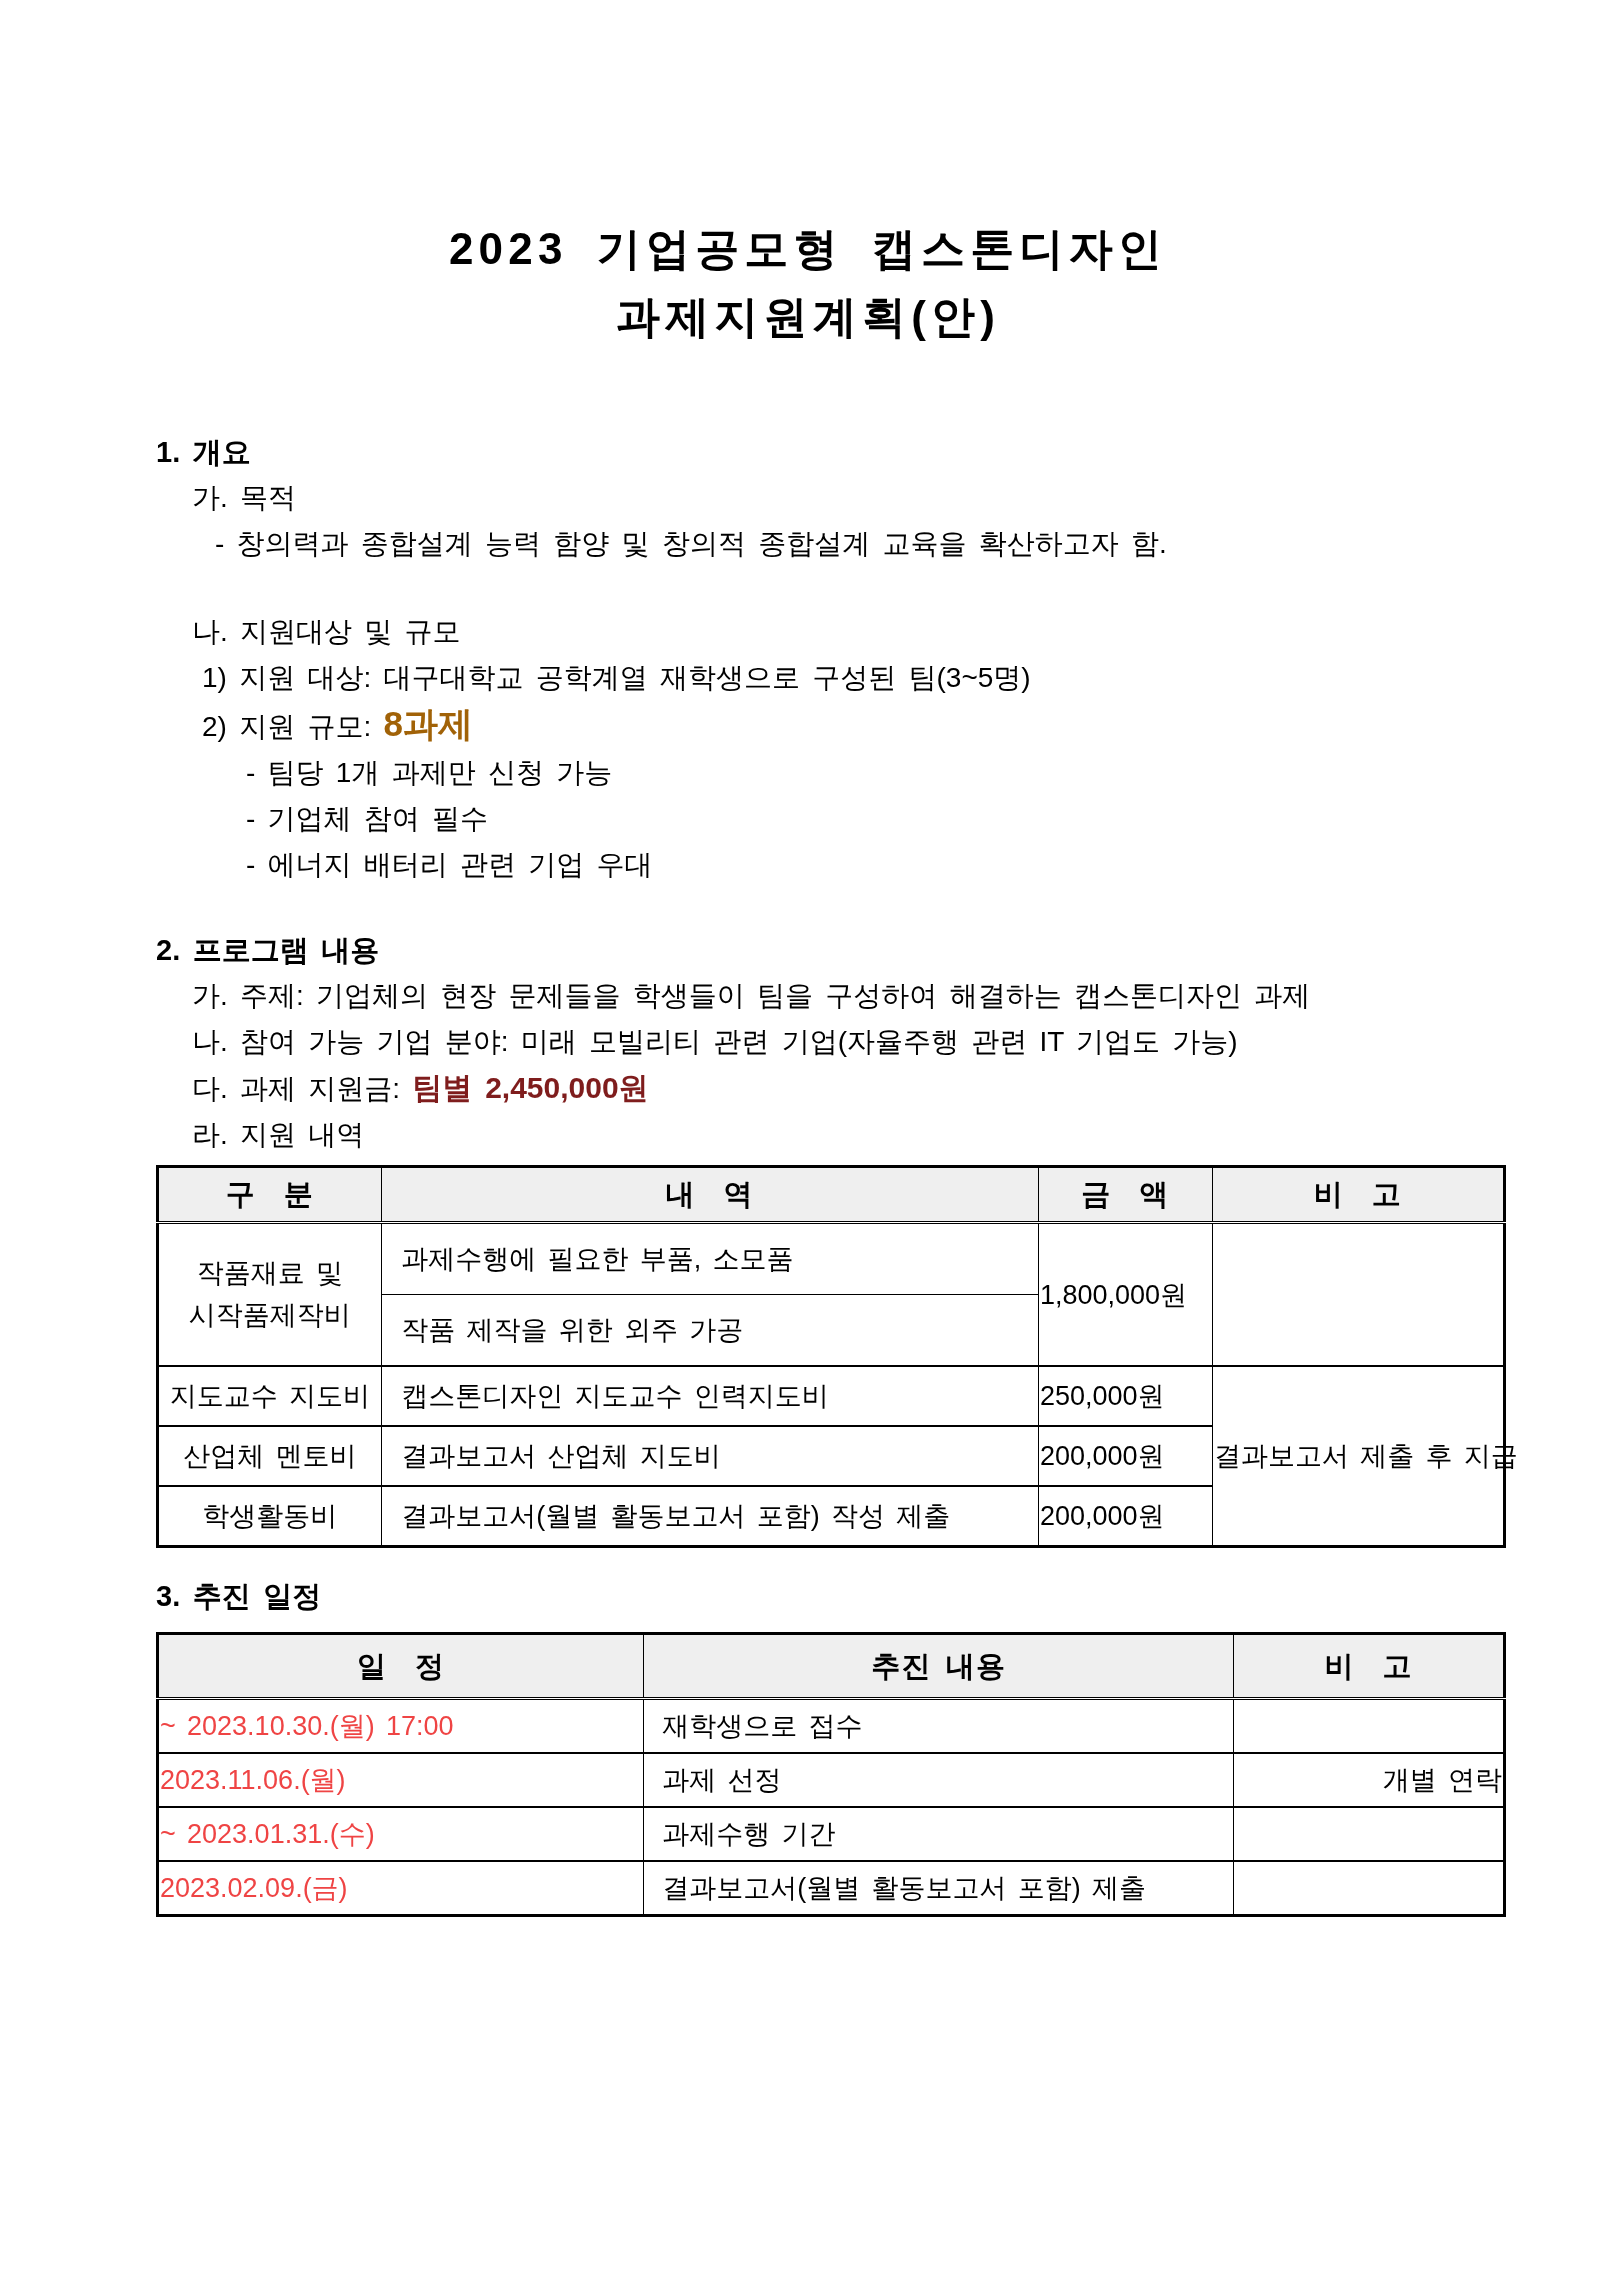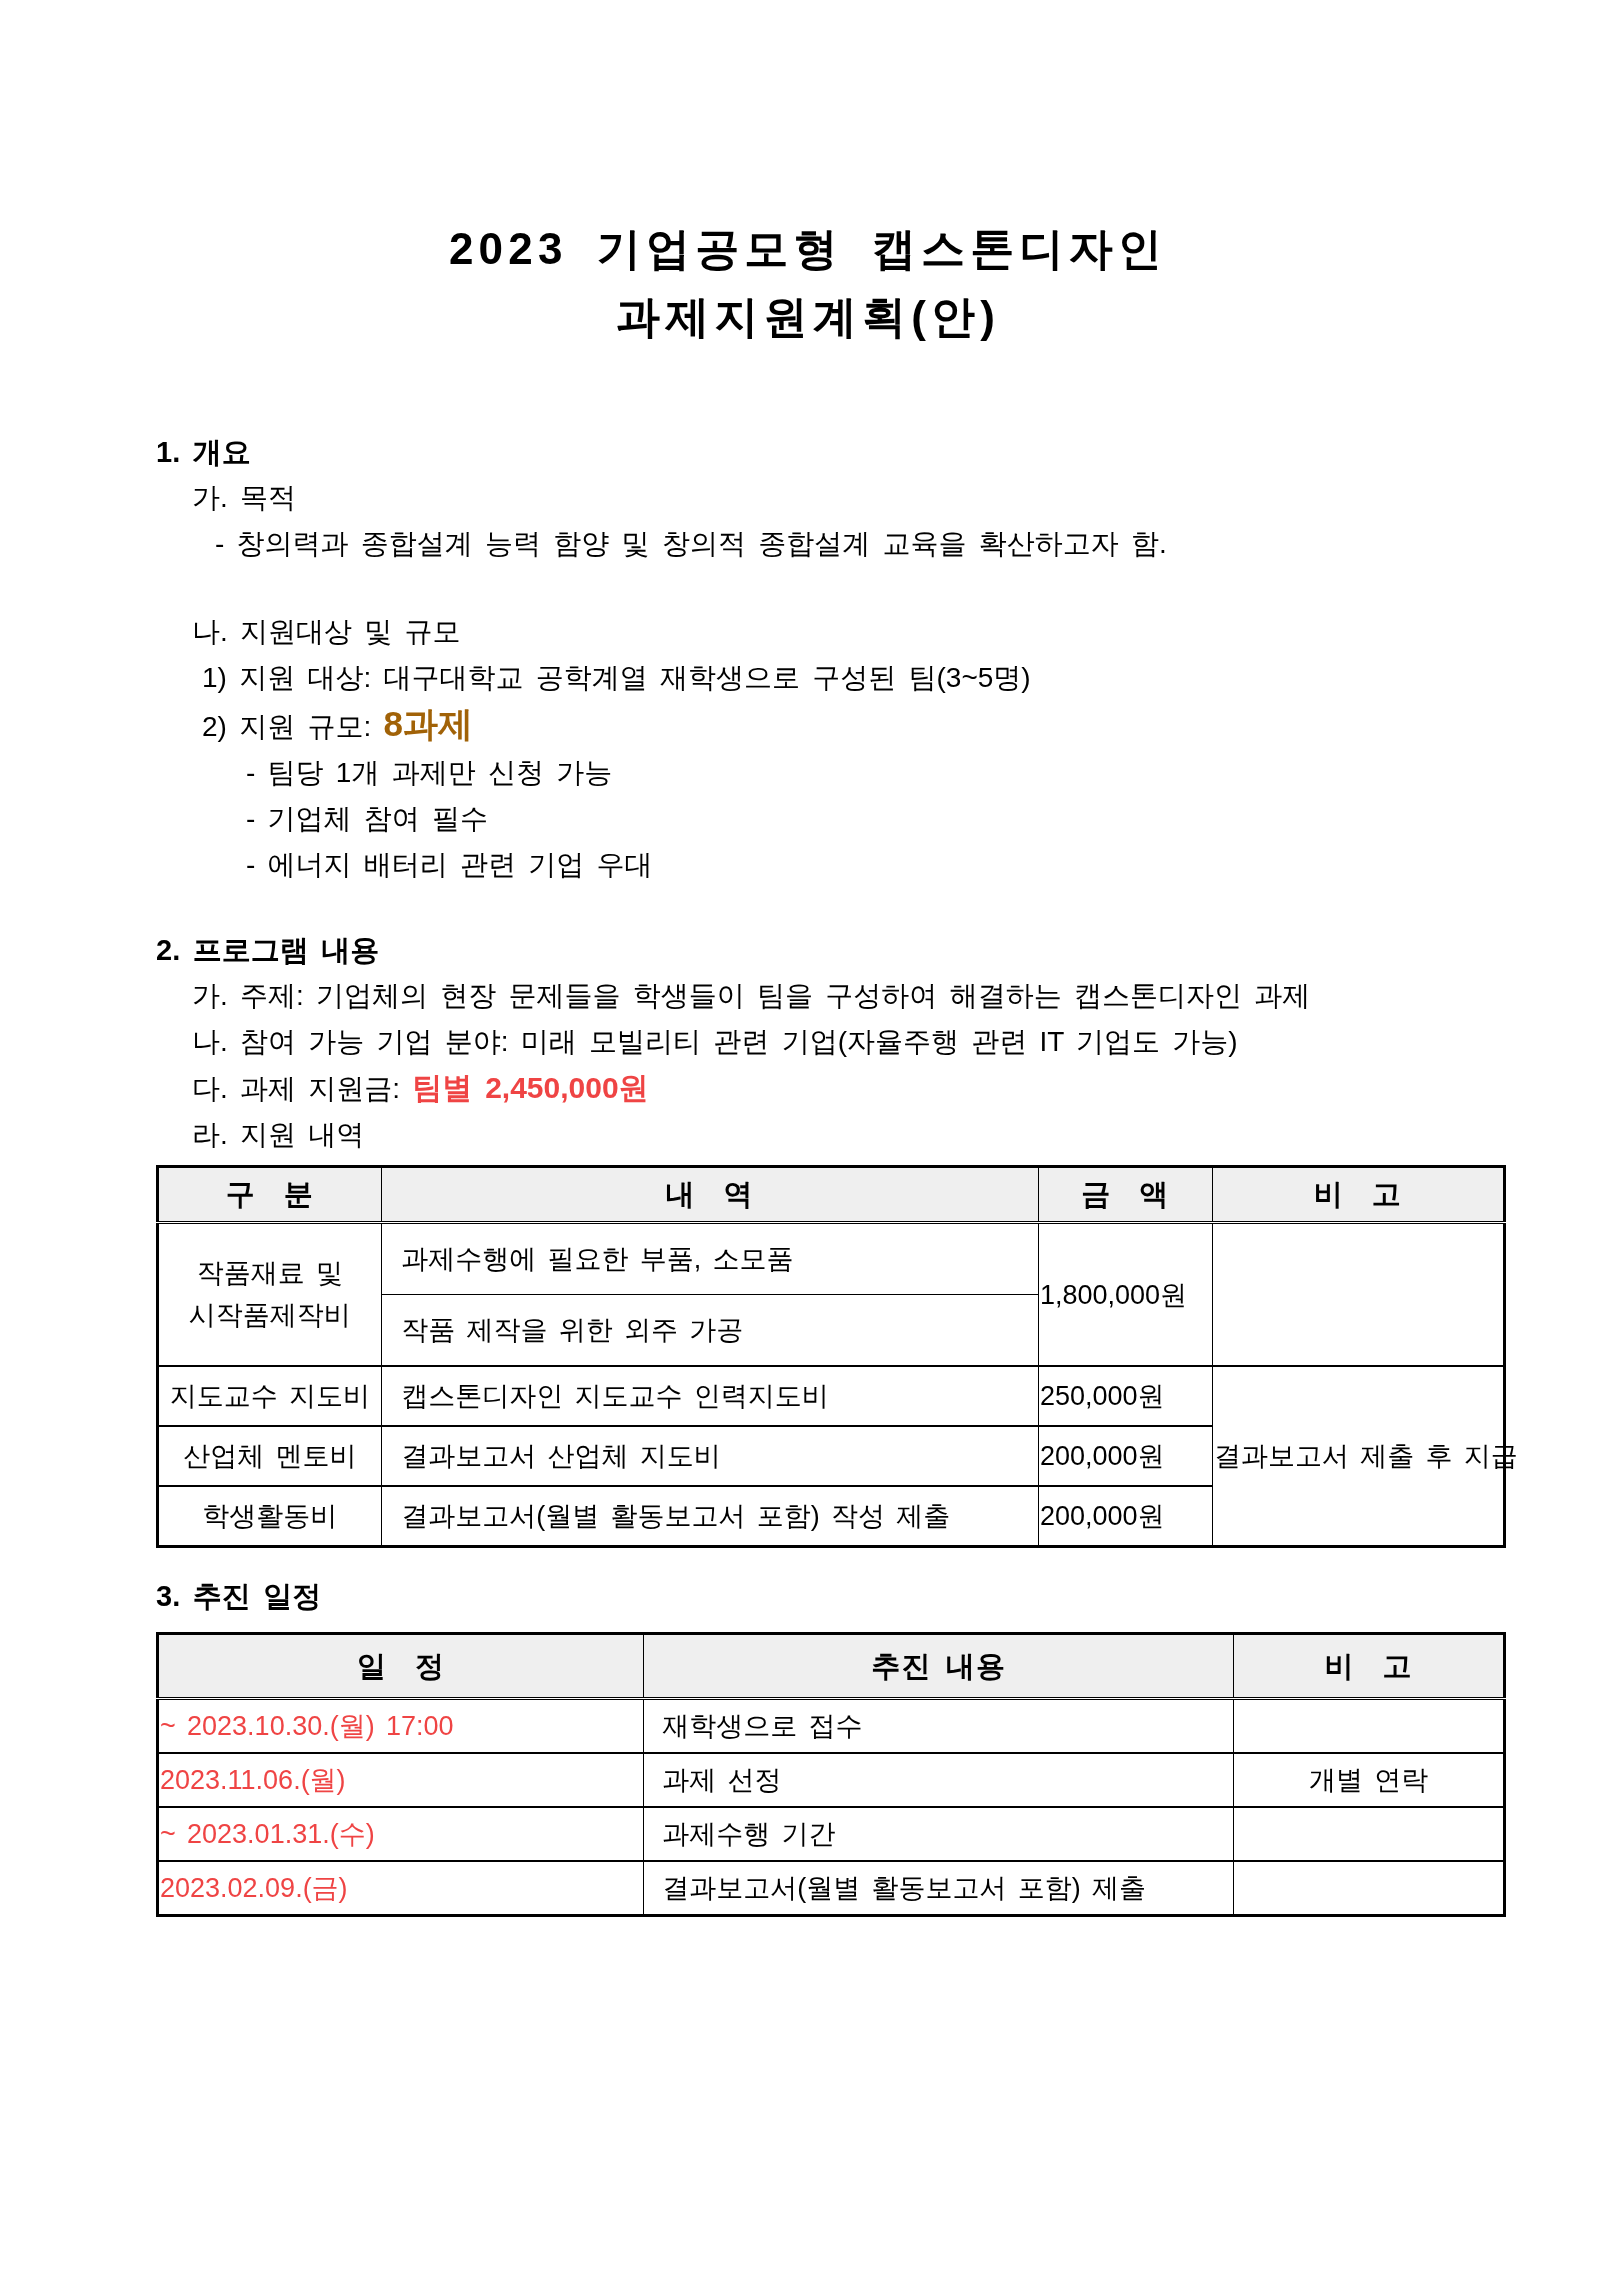--- a/index.html
+++ b/index.html
@@ -39,21 +39,21 @@
   .l2 { padding-left: 46px; }   
   .l3 { padding-left: 59px; }   
   .l4 { padding-left: 90px; }  
 
   .mt-title-gap { margin-top: 78px; }
   .mt-blank     { margin-top: 42px; }
   .mt-section   { margin-top: 39px; }
   .mt-schedule  { margin-top: 25px; }
 
   .highlight-red  { color: #a16207; font-weight: bold; font-size: 35px; line-height: 46px; }
-  .highlight-blue { color: #ef4444; font-weight: bold; font-size: 30px; }
+  .highlight-blue { color: #7f1d1d; font-weight: bold; font-size: 30px; }
 
   
   table {
     border-collapse: collapse;
     width: 100%;
     table-layout: fixed;
   }
   .tbl { border: 3.3px solid #000; }
   .tbl th {
     background: #efefef;
@@ -91,21 +91,21 @@
     text-align: left;
     overflow: visible;
   }
 
   
   .schedule-table { margin-top: 13px; }
   .schedule-table th { height: 60px; }
   .schedule-table td { height: 50px; }
   .date-cell    { color: #ef4444; text-align: left; white-space: nowrap; font-size: 27px; }
   .content-cell { text-align: left; padding-left: 18px; }
-  .note-cell    { text-align: center; }
+  .note-cell    { text-align: right; }
 </style>
 </head>
 <body>
 
 <div class="page">
 
   <header class="title-block">
     <div>2023 기업공모형 캡스톤디자인</div>
     <div>과제지원계획(안)</div>
   </header>

